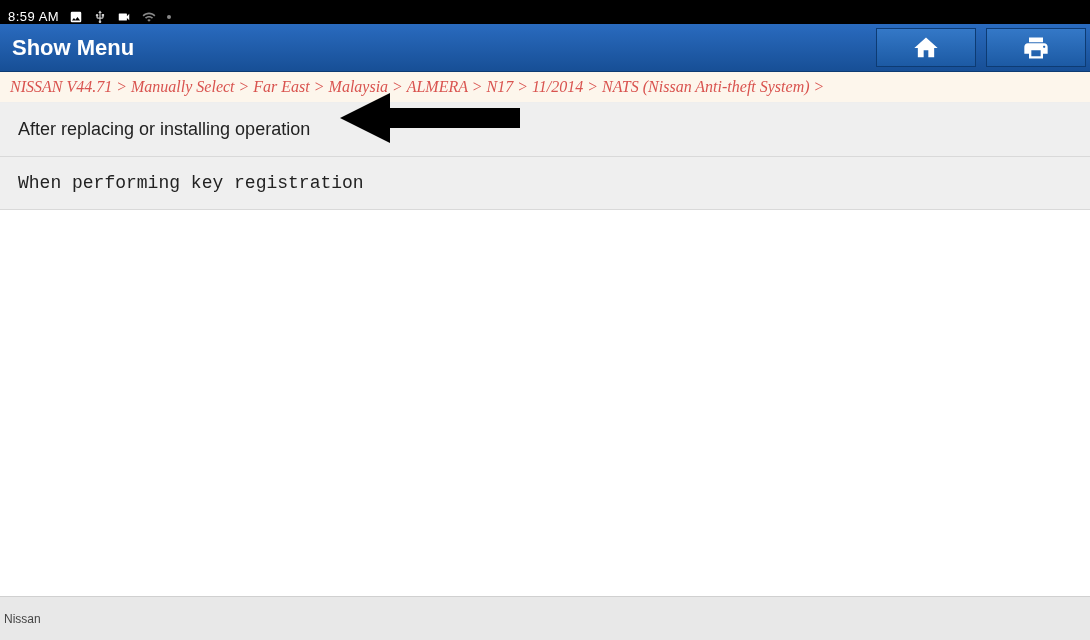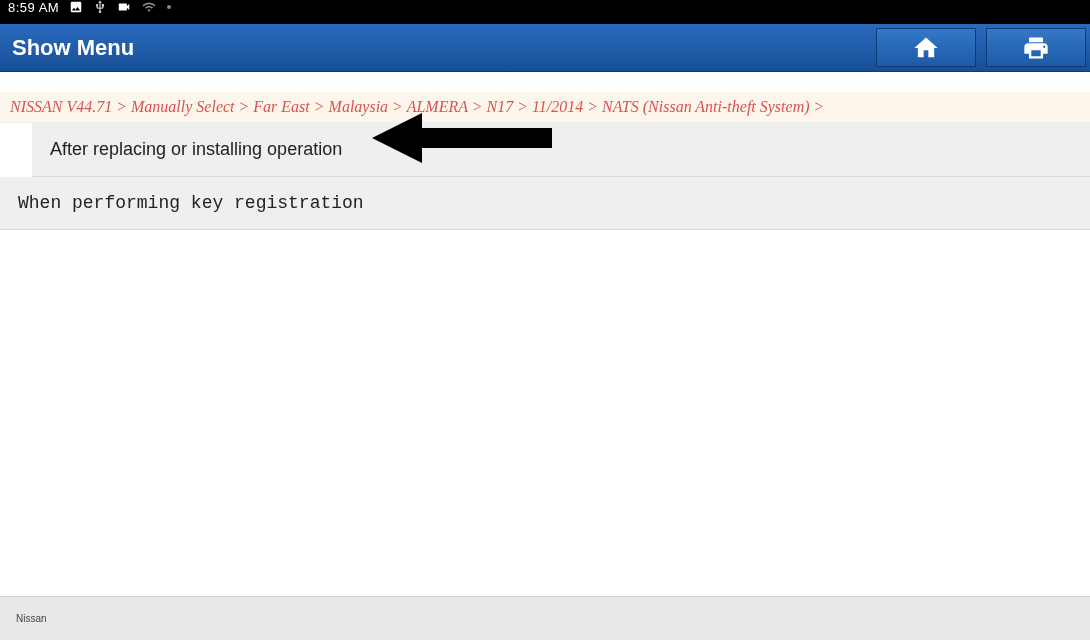--- a/index.html
+++ b/index.html
@@ -2,21 +2,21 @@
 <html><head>
 <meta charset="utf-8">
 <style>
   * { box-sizing: border-box; margin: 0; padding: 0; }
   html, body { width: 1090px; height: 640px; font-family: Arial, Helvetica, sans-serif; overflow: hidden; background:#fff; }
   .status-bar {
     height: 24px;
     background: #000;
     color: #fff;
     display: flex;
-    align-items: flex-start;
+    align-items: flex-end;
     padding: 0 8px;
     font-size: 13px;
     gap: 10px;
   }
   .status-bar .time { font-weight: 500; letter-spacing: 0.5px; }
   .status-icons { display:flex; align-items:center; gap:10px; }
   .dot { width:4px; height:4px; background:#888; border-radius:50%; display:inline-block; }
 
   .title-bar {
     height: 48px;
@@ -48,21 +48,20 @@
   .breadcrumb {
     background:#fdf6ec;
     color:#d9534f;
     font-style:italic;
     font-size:16px;
     padding:6px 10px;
     border-bottom:1px solid #eee;
     font-family: Georgia, 'Times New Roman', serif;
     white-space:nowrap;
     overflow:hidden;
-    margin-top:20px;
   }
 
   .menu-list { }
   .menu-item {
     padding: 16px 18px;
     font-size:18px;
     color:#222;
     background:#efefef;
     border-bottom:1px solid #d9d9d9;
     cursor:pointer;
@@ -74,22 +73,22 @@
 
   .footer {
     position:absolute;
     left:0; right:0;
     bottom:0;
     height:44px;
     background:#e8e8e8;
     border-top:1px solid #d0d0d0;
     display:flex;
     align-items:center;
-    padding:0 16px;
-    font-size:10px;
+    padding:0 4px;
+    font-size:12px;
     color:#444;
   }
 
   .arrow-annot {
     position:absolute;
     left:340px;
     top:-16px;
     pointer-events:none;
   }
 </style>
@@ -131,21 +130,21 @@
       <svg width="28" height="28" viewBox="0 0 24 24">
           <path d="M19 8H5c-1.66 0-3 1.34-3 3v6h4v4h12v-4h4v-6c0-1.66-1.34-3-3-3zm-3 11H8v-5h8v5zm3-7c-.55 0-1-.45-1-1s.45-1 1-1 1 .45 1 1-.45 1-1 1zM18 3H6v4h12V3z"></path>
         </svg>
     </div>
   </div>
 </div>
 
 <div class="breadcrumb">NISSAN V44.71 &gt; Manually Select &gt; Far East &gt; Malaysia &gt; ALMERA &gt; N17 &gt; 11/2014 &gt; NATS (Nissan Anti-theft System) &gt;</div>
 
 <div class="menu-list">
-  <div class="menu-item" style="position:relative;margin-left:32px;">
+  <div class="menu-item" style="position:relative;">
     <span>After replacing or installing operation</span>
     
     <div class="arrow-annot">
       <svg width="180" height="62" viewBox="0 0 180 62">
         <polygon points="0,31 50,6 50,21 180,21 180,41 50,41 50,56" fill="#000"></polygon>
       </svg>
     </div>
   </div>
   <div class="menu-item">
     <span>When performing key registration</span>

